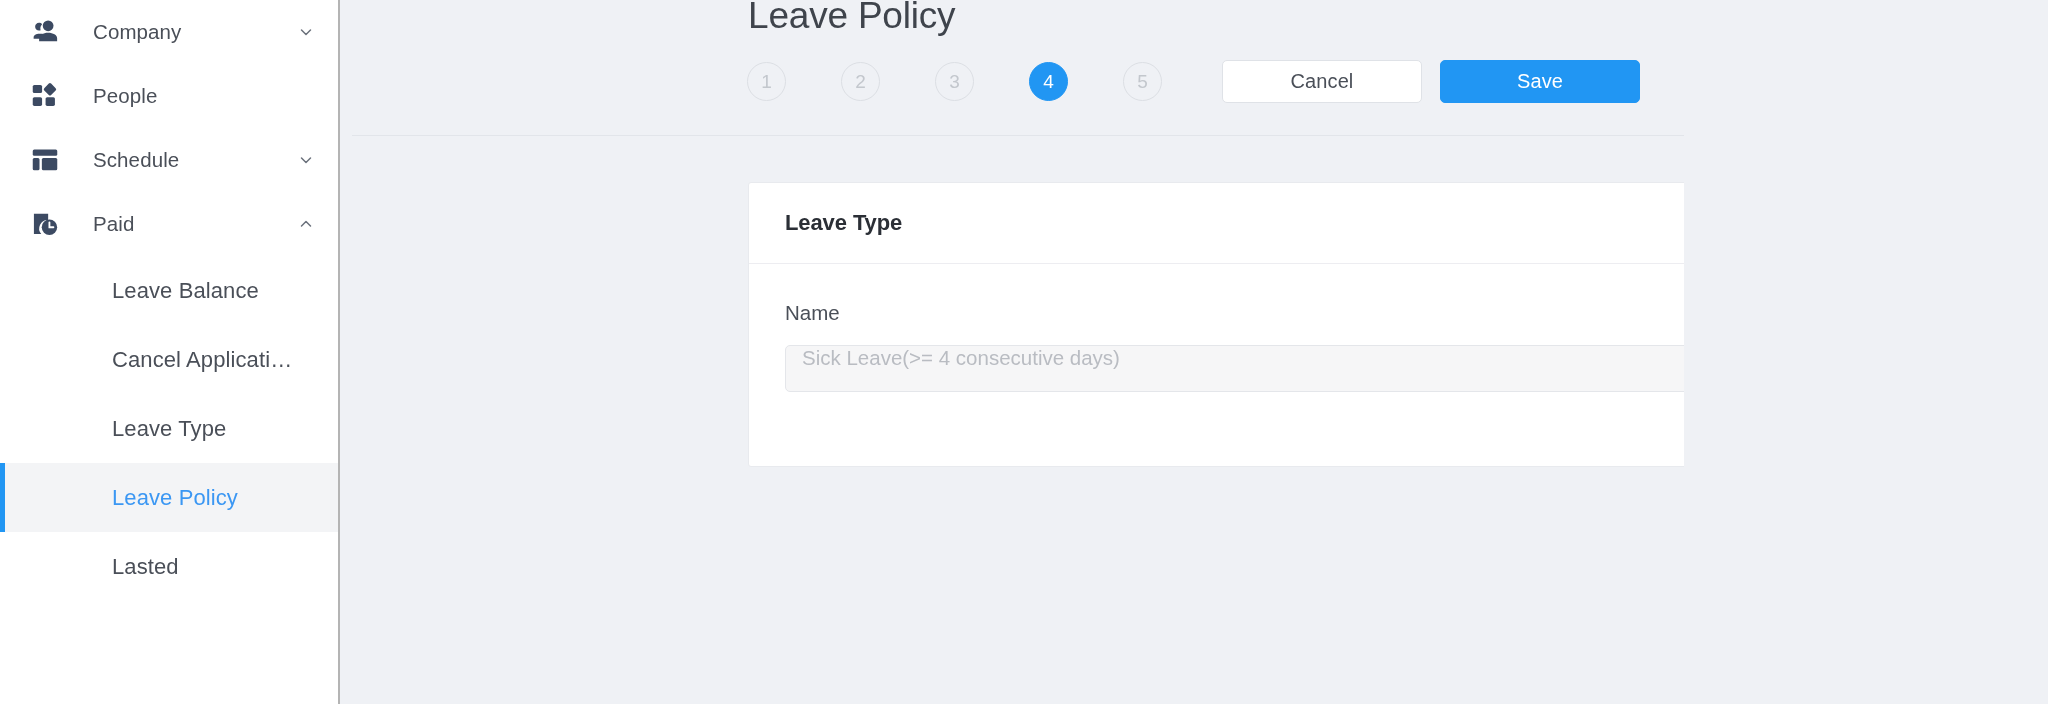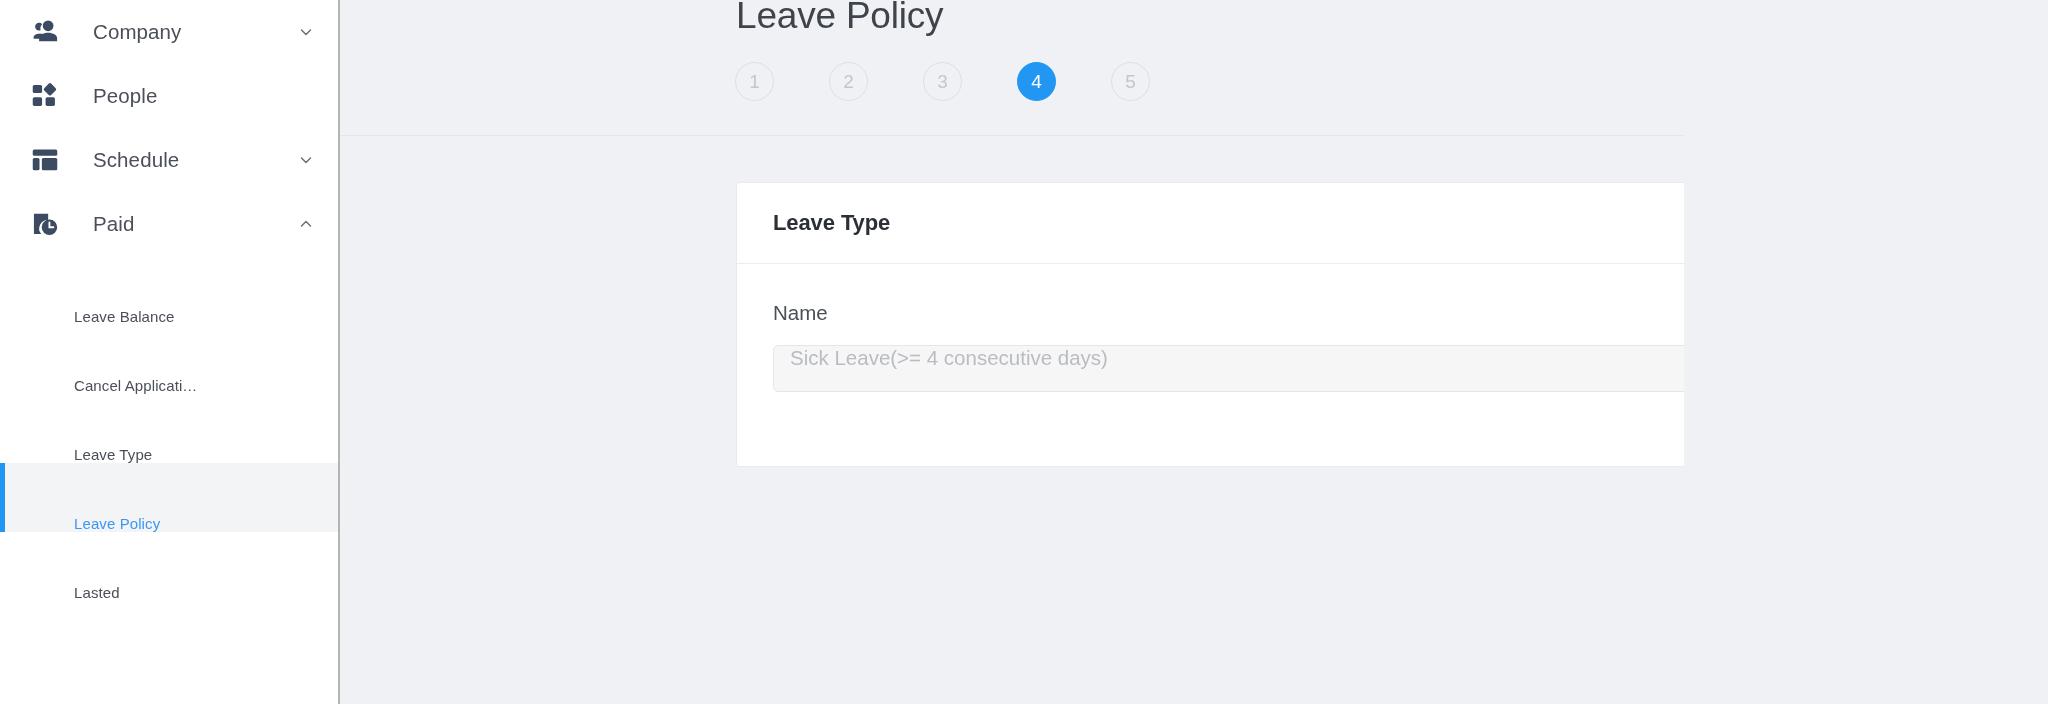--- a/index.html
+++ b/index.html
@@ -16,20 +16,21 @@
     color: #3d4category;
     color: #3d4450;
     -webkit-font-smoothing: antialiased;
   }
 
   #app {
     position: relative;
     width: 1684px;
     height: 704px;
     display: flex;
+    gap: 12px;
   }
 
   
   #sidebar {
     position: relative;
     width: 340px;
     height: 704px;
     background: #ffffff;
     flex: 0 0 340px;
     overflow: hidden;
@@ -71,24 +72,24 @@
     height: 16px;
     color: #6b717c;
     display: flex;
     align-items: center;
     justify-content: center;
   }
 
   .nav-sub-item {
     position: relative;
     display: flex;
-    align-items: flex-end;
+    align-items: center;
     height: 69px;
-    padding-left: 74px;
-    font-size: 15px;
+    padding-left: 112px;
+    font-size: 22px;
     color: #4a4f58;
     letter-spacing: .1px;
     white-space: nowrap;
     cursor: pointer;
   }
 
   .nav-sub-item.active {
     background: #f3f4f6;
     color: #3b97f3;
   }
@@ -424,20 +425,24 @@
       <h1 id="page-title">Leave Policy</h1>
 
       <div id="steps">
         <div class="step">1</div>
         <div class="step">2</div>
         <div class="step">3</div>
         <div class="step active">4</div>
         <div class="step">5</div>
       </div>
 
+      <div id="header-actions">
+        <button class="btn" id="cancel-button">Cancel</button>
+        <button class="btn" id="save-button">Save</button>
+      </div>
     </div>
 
     <div id="content">
 
       <div id="form-card">
         <div id="form-card-header">
           <span id="form-card-title">Leave Type</span>
         </div>
         <div id="form-card-body">
           <div id="name-label">Name</div>

